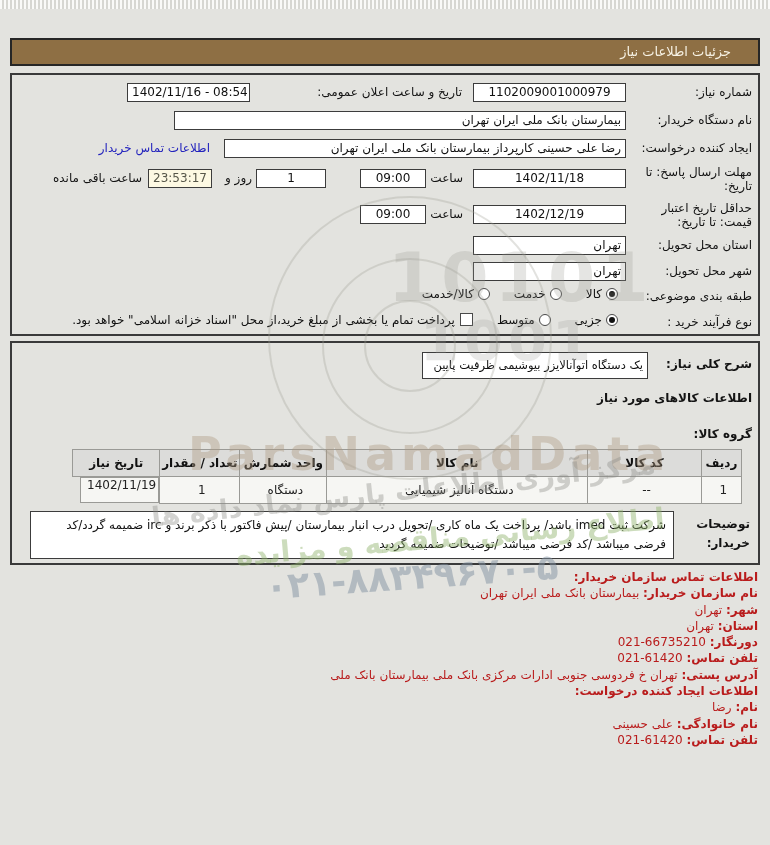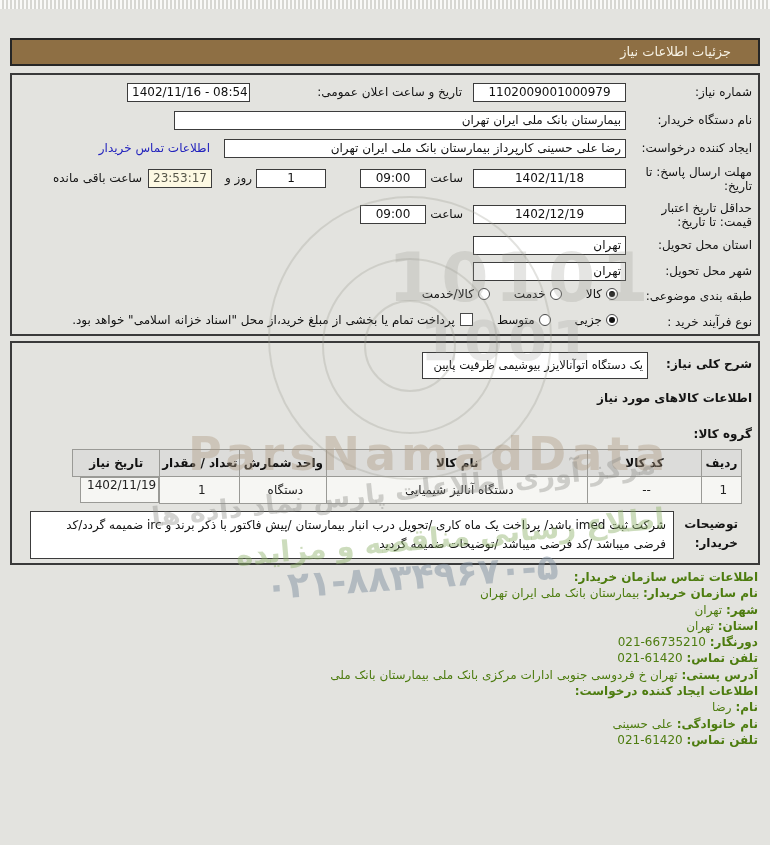--- a/index.html
+++ b/index.html
@@ -43,21 +43,21 @@
   .goods-table { position:absolute; top:106px; right:16px; left:16px;
     border-collapse:collapse; direction:rtl; }
   .goods-table th, .goods-table td { border:1px solid #9a9a96; text-align:center;
     font-size:12px; padding:0 2px; }
   .goods-table th { background:#dcdcda; height:27px; font-weight:bold; }
   .goods-table td { background:#f6f6f3; height:26px; color:#222;padding-left:6px; }
   .remarksbox { position:absolute; background:#fff; border:1px solid #3c3c3c;
     right:84px; left:18px; top:168px; height:48px; padding:4px 7px;
     font-size:12px; line-height:19px; text-align:right; }
   .contact { position:absolute; top:569px; right:12px; left:10px;
-    text-align:right; font-size:12px; line-height:16.3px; color:#4d7c0f; }
+    text-align:right; font-size:12px; line-height:16.3px; color:#b91c1c; }
   
   .wm { position:absolute; inset:0; pointer-events:none; z-index:40; }
   .wm div { position:absolute; white-space:nowrap; }
   .wm-circle { border:2px solid rgba(158,158,150,.30); border-radius:50%; }
   .wm-brand { top:427px; left:140px; font-size:46px; font-weight:bold;
     letter-spacing:5px; color:rgba(172,152,128,.40);margin-left:48px; }
   .wm-d1 { top:238px; left:388px; font-size:68px; font-weight:bold;
     color:rgba(150,150,145,.25); letter-spacing:6px; }
   .wm-d2 { top:296px; left:420px; font-size:56px; font-weight:bold;
     color:rgba(150,150,145,.22); letter-spacing:5px;margin-top:12px; }
@@ -149,21 +149,21 @@
         <td>1</td>
         <td>--</td>
         <td>دستگاه آنالیز شیمیایی</td>
         <td>دستگاه</td>
         <td>1</td>
         <td class="ltr">1402/11/19</td>
       </tr>
     </tbody>
   </table>
 
-  <div class="lblw b" style="top:172px; right:20px; width:80px; line-height:1.55;padding-left:16px;">توضیحات خریدار:</div>
+  <div class="lblw b" style="top:172px; right:8px; width:80px; line-height:1.55;padding-left:16px;">توضیحات خریدار:</div>
   <div class="remarksbox">شرکت ثبت imed باشد/ پرداخت یک ماه کاری /تحویل درب انبار بیمارستان /پیش فاکتور با ذکر برند و irc ضمیمه گردد/کد فرضی میباشد /کد فرضی میباشد /توضیحات ضمیمه گردید</div>
 </div>
 
 <div class="contact">
   <div><span class="b">اطلاعات تماس سازمان خریدار:</span></div>
   <div><span class="b">نام سازمان خریدار:</span> <span>بیمارستان بانک ملی ایران تهران</span></div>
   <div><span class="b">شهر:</span> <span>تهران</span></div>
   <div><span class="b">استان:</span> <span>تهران</span></div>
   <div><span class="b">دورنگار:</span> <span class="ltr">021-66735210</span></div>
   <div><span class="b">تلفن تماس:</span> <span class="ltr">021-61420</span></div>

